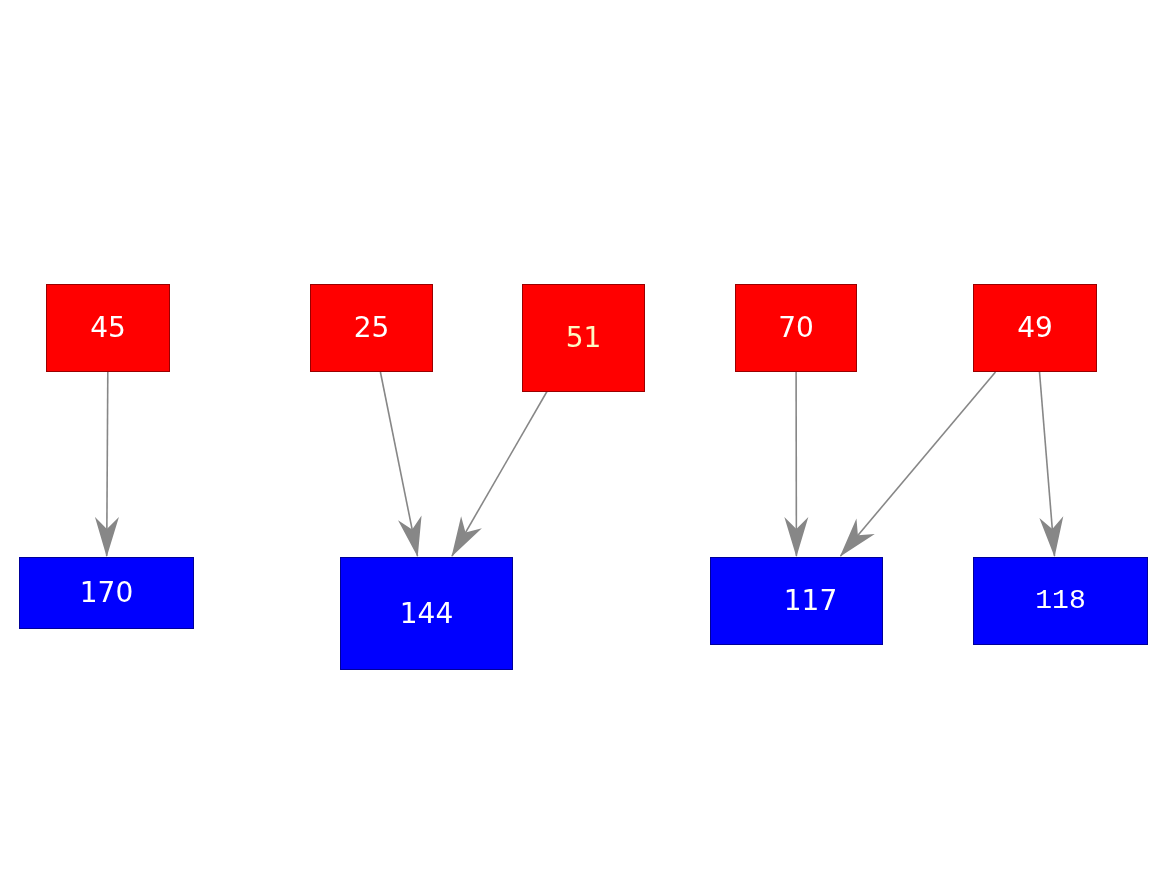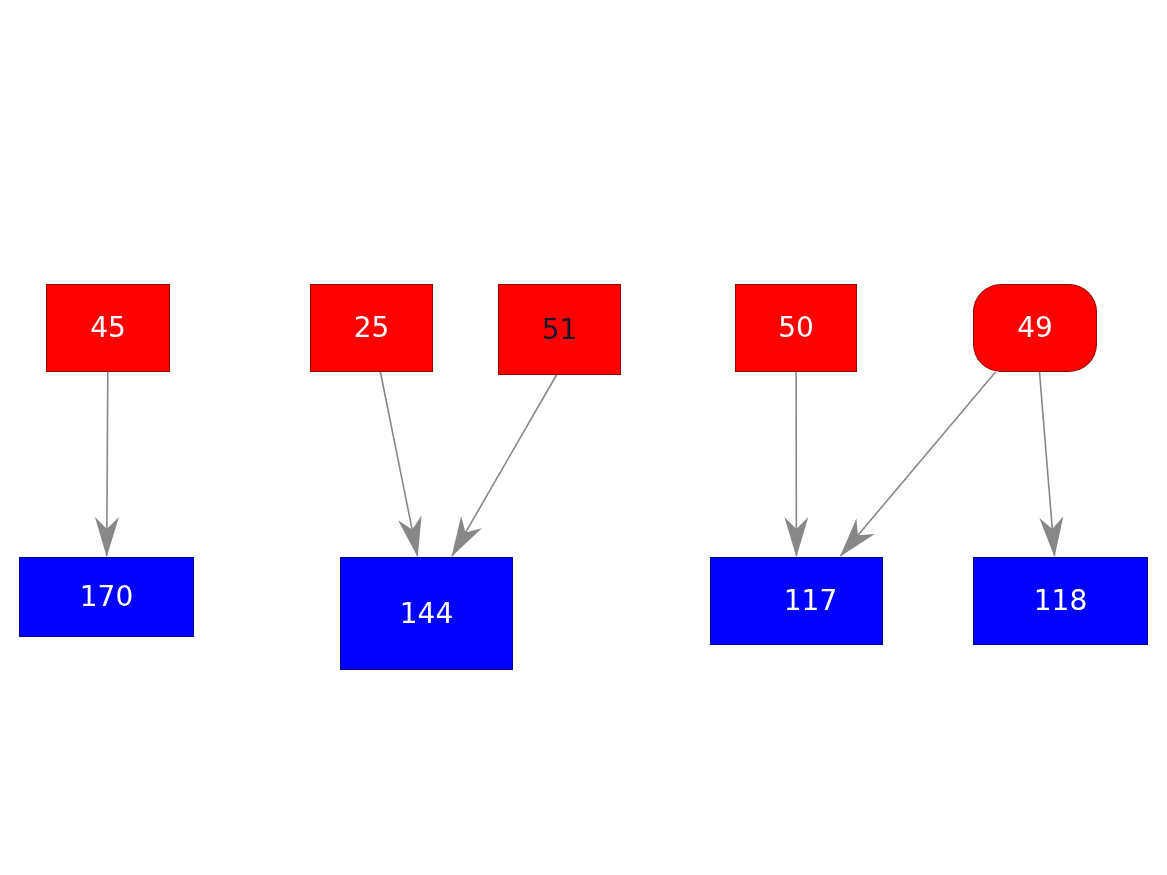--- a/index.html
+++ b/index.html
@@ -56,21 +56,21 @@
         <line x1="380.4" y1="344" x2="417.5" y2="528" stroke="#878787" stroke-width="1.6" marker-end="url(#arrowhead)"></line>
         <line x1="558.2" y1="344" x2="452" y2="528" stroke="#878787" stroke-width="1.6" marker-end="url(#arrowhead)"></line>
         <line x1="796.1" y1="344" x2="796.4" y2="528" stroke="#878787" stroke-width="1.6" marker-end="url(#arrowhead)"></line>
         <line x1="995.5" y1="344" x2="840.5" y2="528" stroke="#878787" stroke-width="1.6" marker-end="url(#arrowhead)"></line>
         <line x1="1039.5" y1="344" x2="1054.5" y2="528" stroke="#878787" stroke-width="1.6" marker-end="url(#arrowhead)"></line>
       </g>
   </svg>
   <div class="node-layer">
       <div class="node" style="left: 46px; top: 256px; width: 124px; height: 88px; background: rgb(255, 0, 0); color: rgb(255, 255, 255); font-size: 28px;">45</div>
       <div class="node" style="left: 310px; top: 256px; width: 123px; height: 88px; background: rgb(255, 0, 0); color: rgb(255, 255, 255); font-size: 28px;">25</div>
-      <div class="node" style="left: 498px; top: 256px; width: 123px; height: 91px; background: rgb(255, 0, 0); color: #0f172a; font-size: 28px;">51</div>
-      <div class="node" style="left: 735px; top: 256px; width: 122px; height: 88px; background: rgb(255, 0, 0); color: rgb(255, 255, 255); font-size: 28px;">50</div>
-      <div class="node" style="left: 973px; top: 256px; width: 124px; height: 88px; background: rgb(255, 0, 0); color: rgb(255, 255, 255); font-size: 28px; border-radius: 28px;">49</div>
-      <div class="node" style="left: 19px; top: 529px; width: 175px; height: 80px; background: rgb(0, 0, 255); color: rgb(255, 255, 255); font-size: 28px;">170</div>
+      <div class="node" style="left: 522px; top: 256px; width: 123px; height: 108px; background: rgb(255, 0, 0); color: #fef9c3; font-size: 28px;">51</div>
+      <div class="node" style="left: 735px; top: 256px; width: 122px; height: 88px; background: rgb(255, 0, 0); color: rgb(255, 255, 255); font-size: 28px;">70</div>
+      <div class="node" style="left: 973px; top: 256px; width: 124px; height: 88px; background: rgb(255, 0, 0); color: rgb(255, 255, 255); font-size: 28px;">49</div>
+      <div class="node" style="left: 19px; top: 529px; width: 175px; height: 72px; background: rgb(0, 0, 255); color: rgb(255, 255, 255); font-size: 28px;">170</div>
       <div class="node" style="left: 340px; top: 529px; width: 173px; height: 113px; background: rgb(0, 0, 255); color: rgb(255, 255, 255); font-size: 28px;">144</div>
       <div class="node" style="left: 710px; top: 529px; width: 173px; height: 88px; background: rgb(0, 0, 255); color: rgb(255, 255, 255); font-size: 28px; padding-left: 28px;">117</div>
-      <div class="node" style="left: 973px; top: 529px; width: 175px; height: 88px; background: rgb(0, 0, 255); color: rgb(255, 255, 255); font-size: 28px;">118</div>
+      <div class="node" style="left: 973px; top: 529px; width: 175px; height: 88px; background: rgb(0, 0, 255); color: rgb(255, 255, 255); font-size: 28px; font-family: Liberation Mono, monospace;">118</div>
     </div>
 </div>
 
 </body></html>

